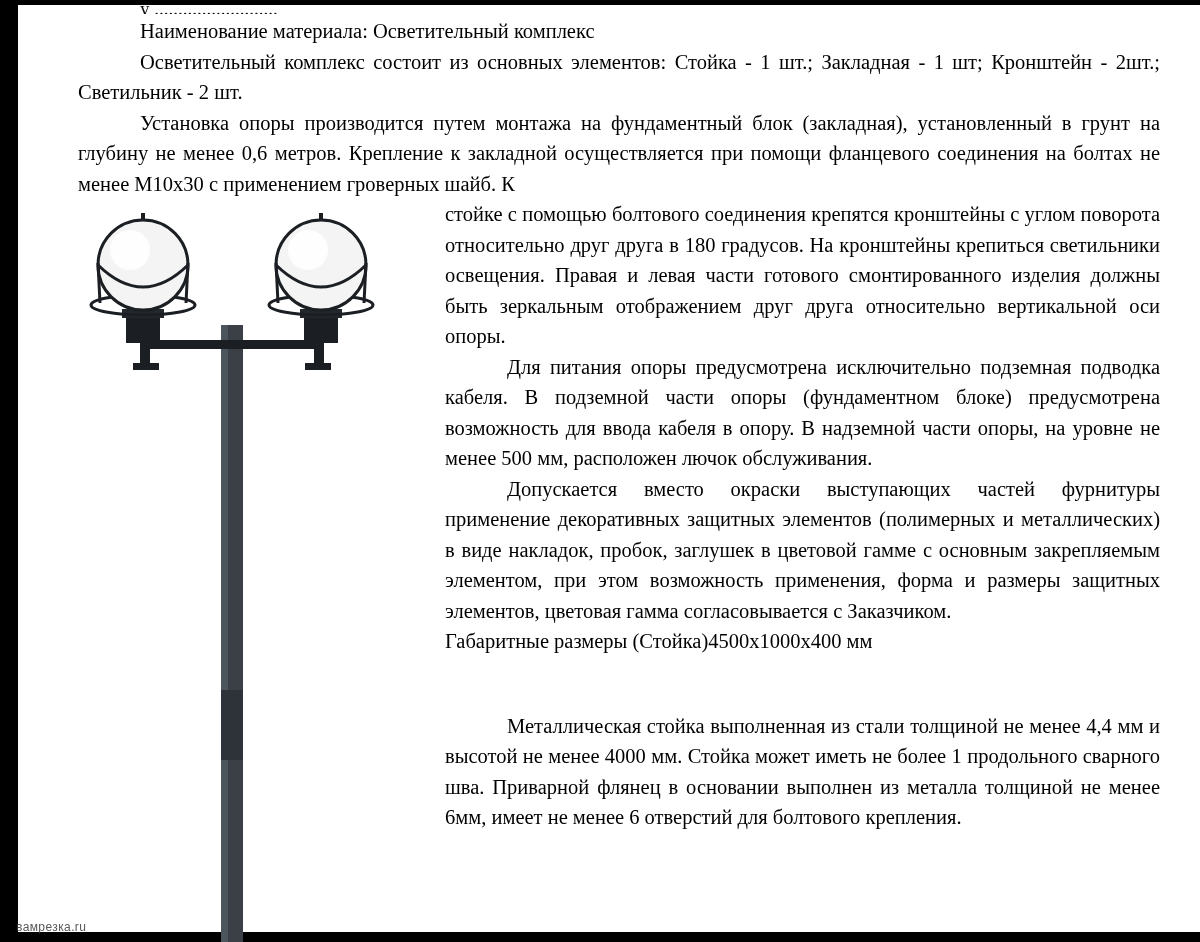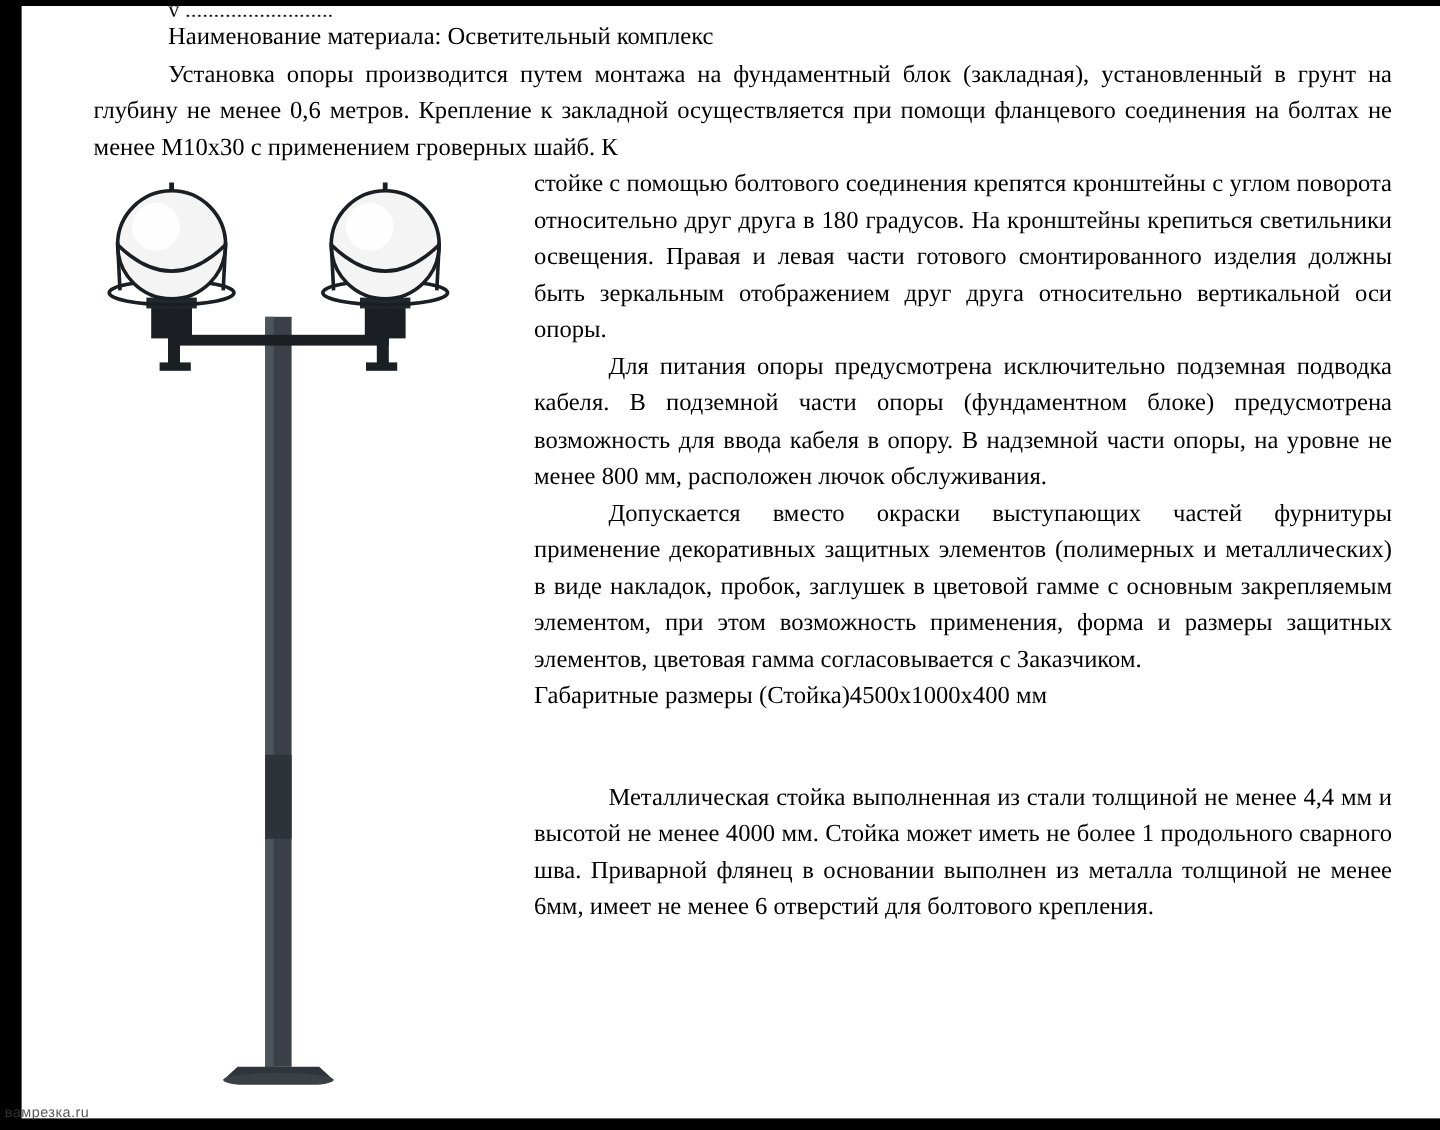--- a/index.html
+++ b/index.html
@@ -35,21 +35,21 @@
   .bottom-strip {
     position: absolute;
     left: 0;
     bottom: 0;
     width: 1200px;
     height: 10px;
     background: #000000;
   }
   .watermark {
     position: absolute;
-    left: 4px;
+    left: 16px;
     bottom: 8px;
     font-family: "Liberation Sans", sans-serif;
     font-size: 12px;
     color: #3a3a3a;
     letter-spacing: 0.4px;
     opacity: 0.85;
   }
   .content {
     position: absolute;
     left: 78px;
@@ -119,20 +119,21 @@
   <div class="top-strip"></div>
   <div class="left-gutter"></div>
   <div class="bottom-strip"></div>
 
   <div class="content">
 
     <div class="clipped-top">у ..........................</div>
 
     <p class="title">Наименование материала: Осветительный комплекс</p>
 
+    <p class="para">Осветительный комплекс состоит из основных элементов: Стойка - 1 шт.; Закладная - 1 шт; Кронштейн - 2шт.; Светильник  - 2 шт.</p>
 
     <p class="para">Установка опоры производится путем монтажа на фундаментный блок (закладная), установленный в грунт на глубину не менее 0,6 метров. Крепление к закладной осуществляется при помощи фланцевого соединения на болтах не менее М10х30 с применением гроверных шайб.   К</p>
 
     <div class="figure">
       <svg class="lamp" width="330" height="760" viewBox="0 0 330 760">
 
         <rect x="143" y="120" width="22" height="625" fill="#3a4046"></rect>
         <rect x="143" y="120" width="7" height="625" fill="#4d555c"></rect>
 
         <rect x="143" y="485" width="22" height="70" fill="#2d3338"></rect>
@@ -167,21 +168,21 @@
           <path d="M198 60 Q243 104 288 60" fill="none" stroke="#1b1f23" stroke-width="3"></path>
           <line x1="198" y1="58" x2="200" y2="98" stroke="#1b1f23" stroke-width="3"></line>
           <line x1="288" y1="58" x2="286" y2="98" stroke="#1b1f23" stroke-width="3"></line>
           <line x1="243" y1="15" x2="243" y2="8" stroke="#1b1f23" stroke-width="4"></line>
         </g>
       </svg>
     </div>
 
     <div class="right-col">
       <p class="para nofirst">стойке с помощью болтового соединения крепятся кронштейны с углом поворота относительно друг друга в 180 градусов. На кронштейны крепиться светильники освещения. Правая и левая части готового смонтированного изделия должны быть зеркальным отображением друг друга относительно вертикальной оси опоры.</p>
-      <p class="para">Для питания опоры предусмотрена исключительно подземная подводка кабеля. В подземной части опоры (фундаментном блоке) предусмотрена возможность для ввода кабеля в опору. В надземной части опоры, на уровне не менее 800 мм, расположен лючок обслуживания.</p>
+      <p class="para">Для питания опоры предусмотрена исключительно подземная подводка кабеля. В подземной части опоры (фундаментном блоке) предусмотрена возможность для ввода кабеля в опору. В надземной части опоры, на уровне не менее 500 мм, расположен лючок обслуживания.</p>
       <p class="para"> Допускается вместо окраски выступающих частей фурнитуры применение декоративных защитных элементов (полимерных и металлических) в виде накладок, пробок, заглушек в цветовой гамме с основным закрепляемым элементом, при этом возможность применения, форма и размеры защитных элементов, цветовая гамма согласовывается с Заказчиком.</p>
       <p class="dim-line">Габаритные размеры (Стойка)4500х1000х400 мм</p>
       <div class="spacer-gap"></div>
       <p class="para">Металлическая стойка выполненная из стали толщиной не менее 4,4 мм и высотой не менее 4000 мм. Стойка может иметь не более 1 продольного сварного шва. Приварной флянец в основании выполнен из металла толщиной не менее 6мм, имеет не менее 6 отверстий для болтового крепления.</p>
     </div>
 
   </div>
 
   <div class="watermark">вамрезка.ru</div>
 

